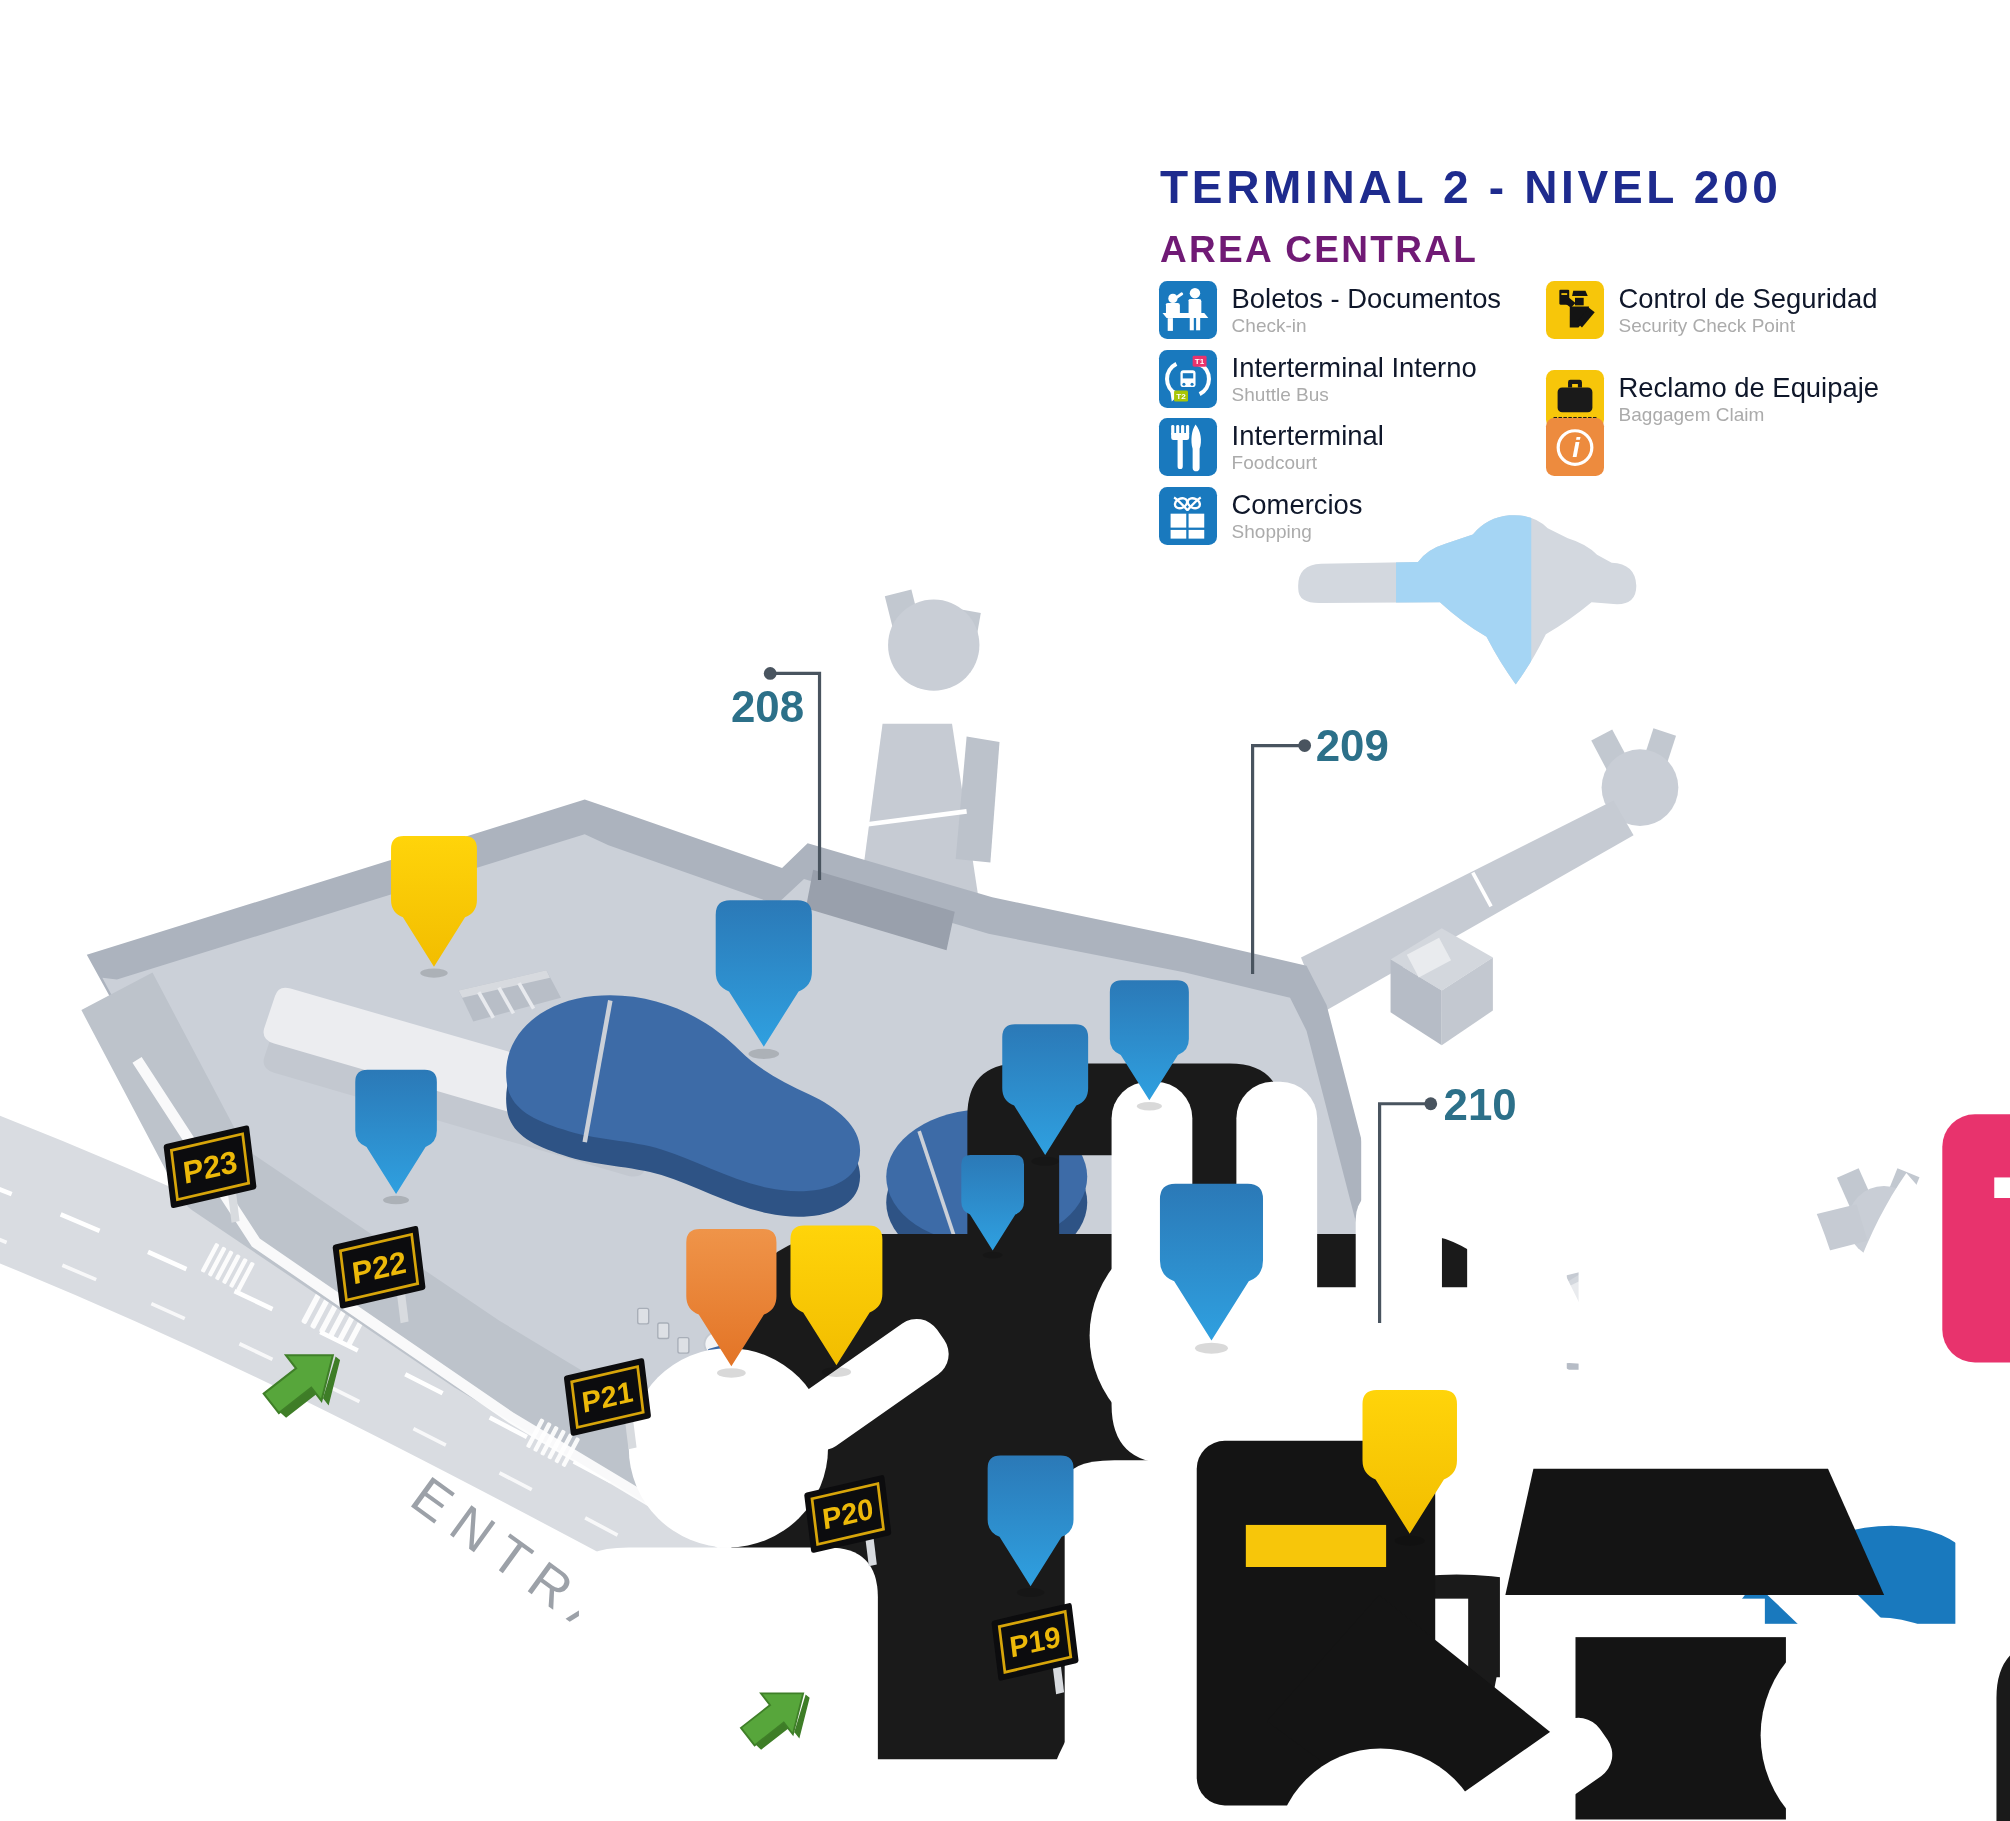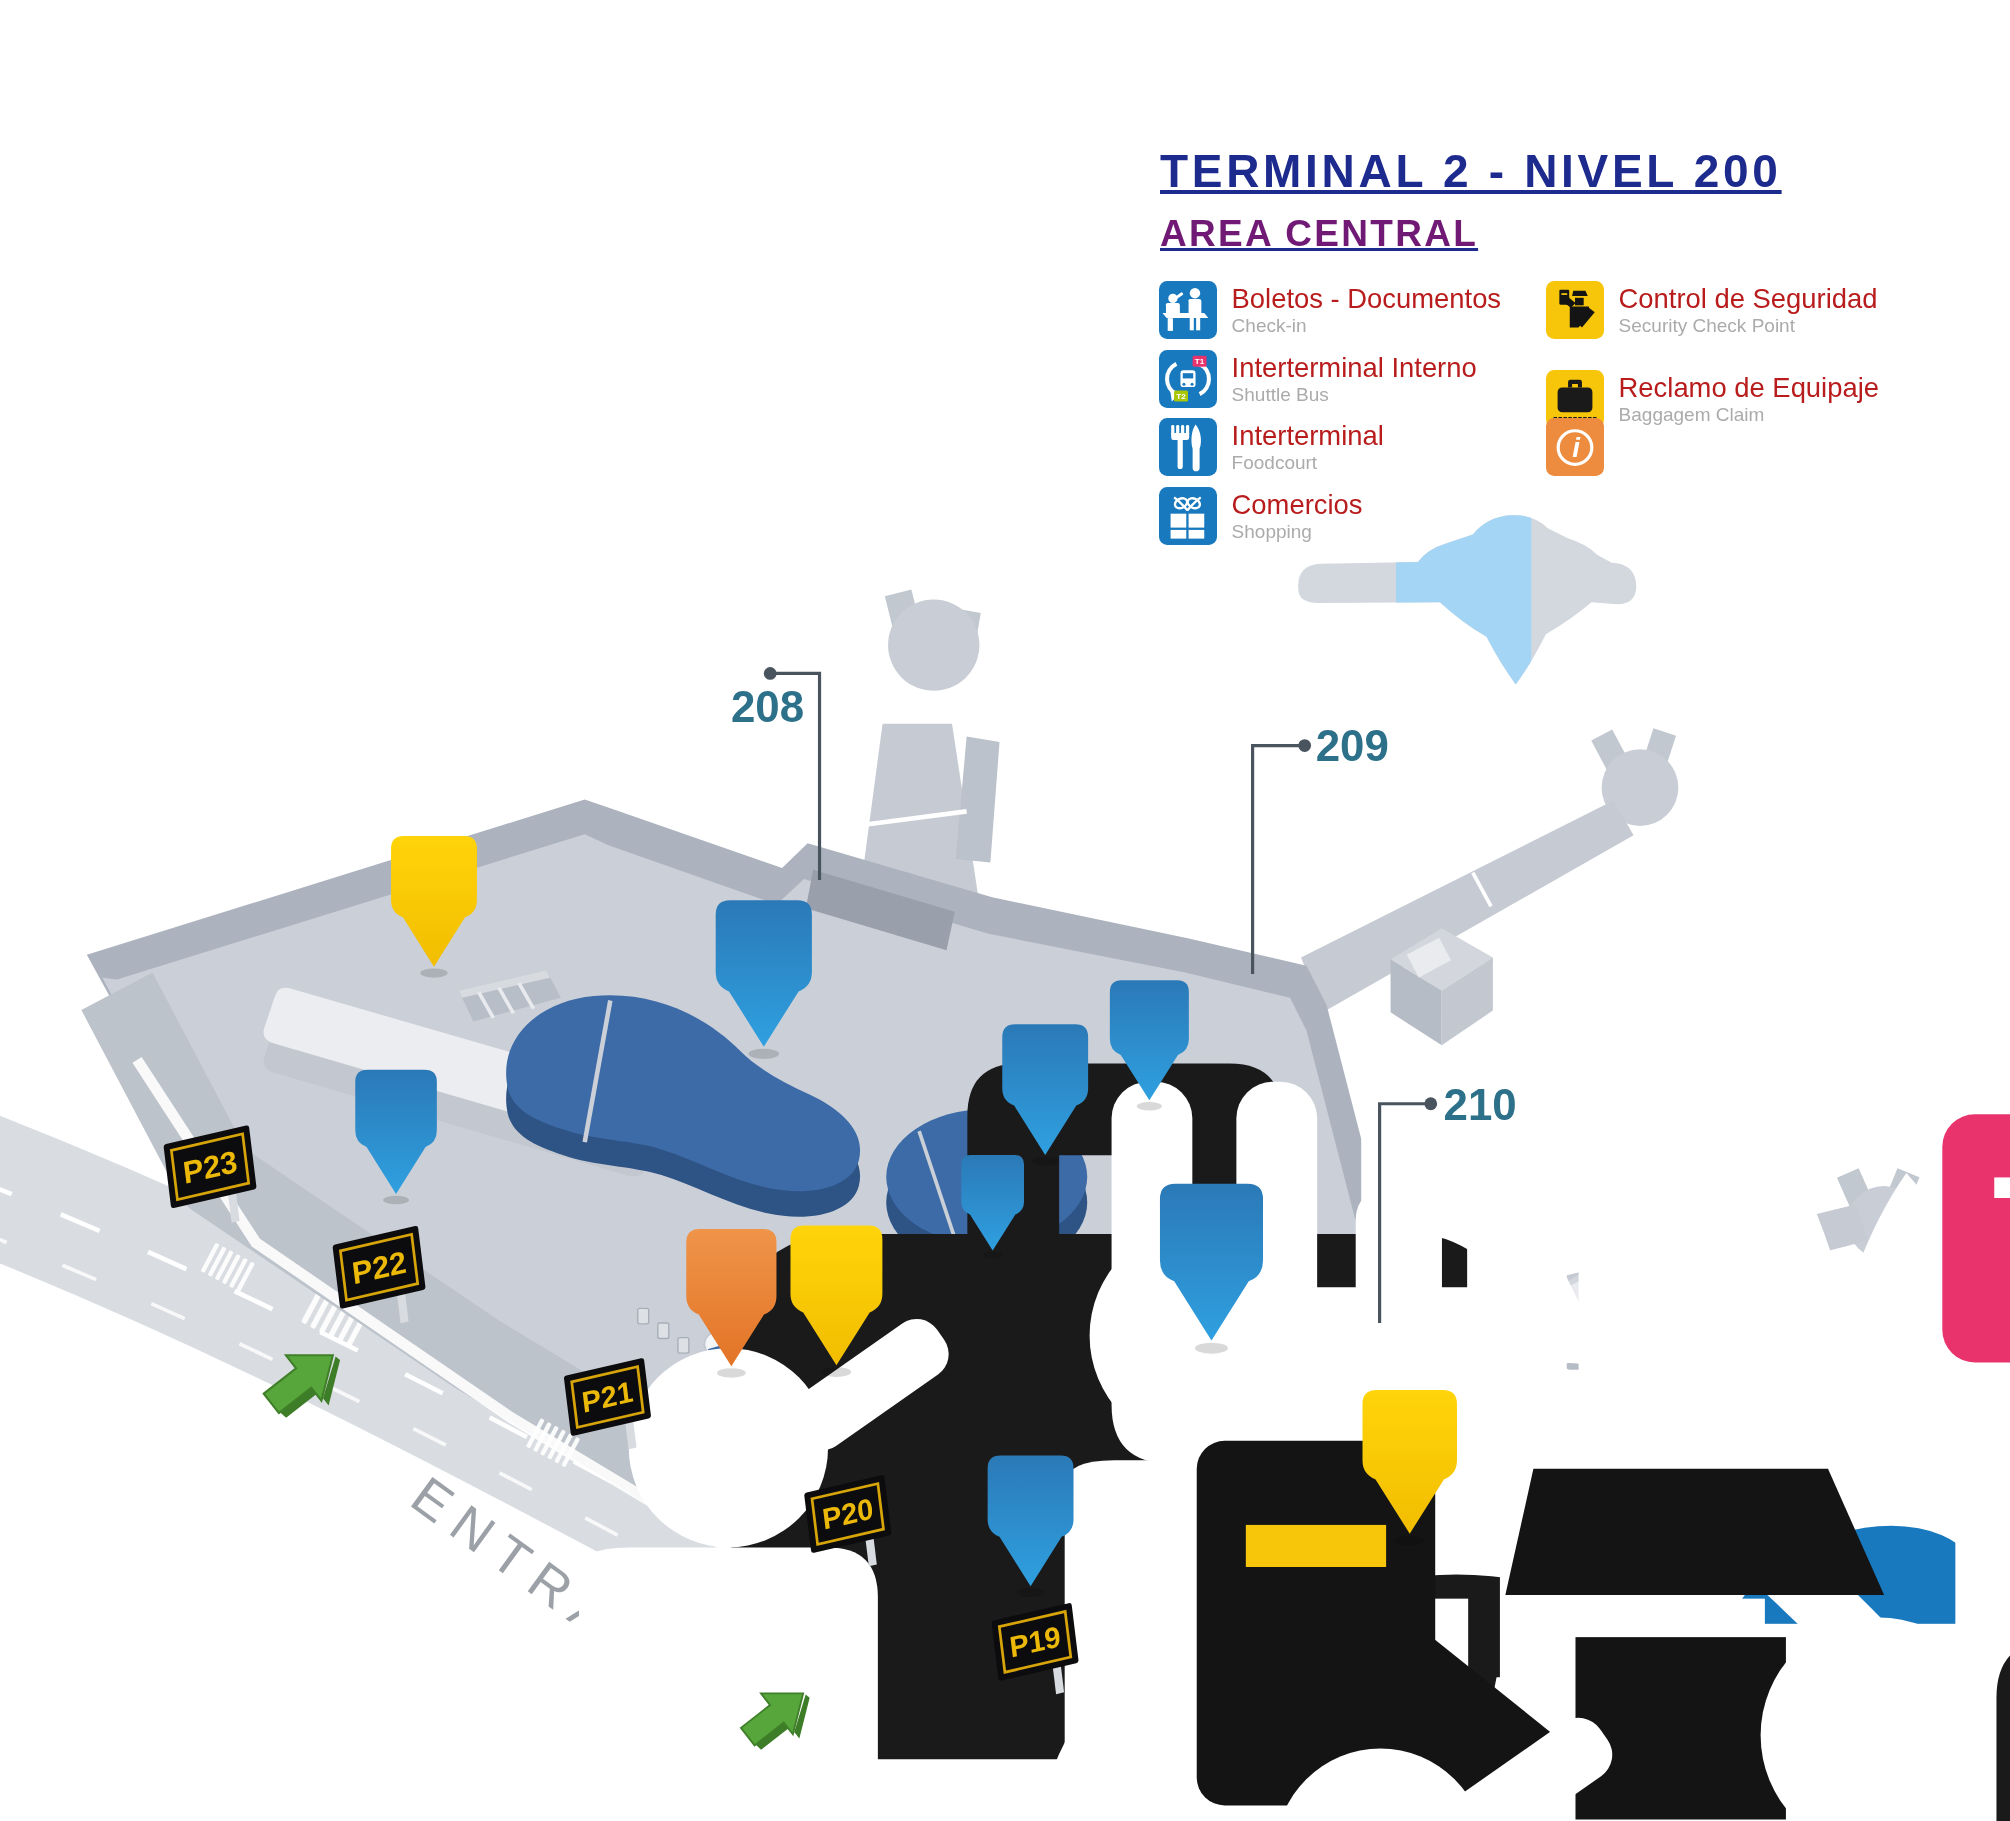--- a/index.html
+++ b/index.html
@@ -1,26 +1,26 @@
 <!DOCTYPE html>
 <html style="font-size:14.6px"><head>
 <meta charset="utf-8">
 <style>
   html,body{margin:0;padding:0;background:#fff;}
   #stage{position:relative;width:2010px;height:1821px;background:#fff;overflow:hidden;
          font-family:"Liberation Sans", sans-serif;}
   #mapsvg{position:absolute;left:0;top:0;}
-  .header{position:absolute;left:1160px;top:144px;color:#1E2B8E;text-decoration:underline;}
+  .header{position:absolute;left:1160px;top:160px;color:#1E2B8E;}
   .title{font-size:46px;font-weight:bold;letter-spacing:3.7px;color:#1E2B8E;white-space:nowrap;}
   .subtitle{font-size:37px;font-weight:bold;letter-spacing:2.3px;color:#701a75;margin-top:14.6px;}
   .lrow{position:absolute;display:flex;align-items:flex-start;}
   .licon{width:58px;height:58px;border-radius:8.2px;display:inline-block;flex:0 0 58px;}
   .licon svg{width:58px;height:58px;display:block;}
   .ltext{margin-left:14.6px;padding-top:1.8px;}
-  .llabel{font-size:27.4px;color:#b91c1c;line-height:31px;white-space:nowrap;}
+  .llabel{font-size:27.4px;color:#0f172a;line-height:31px;white-space:nowrap;}
   .lsub{font-size:19px;color:#ABABAB;line-height:24px;white-space:nowrap;}
   svg text{font-family:"Liberation Sans", sans-serif;}
 </style>
 </head>
 <body>
 
 <div id="stage">
 
 <svg width="0" height="0" style="position:absolute" aria-hidden="true">
 <defs>

